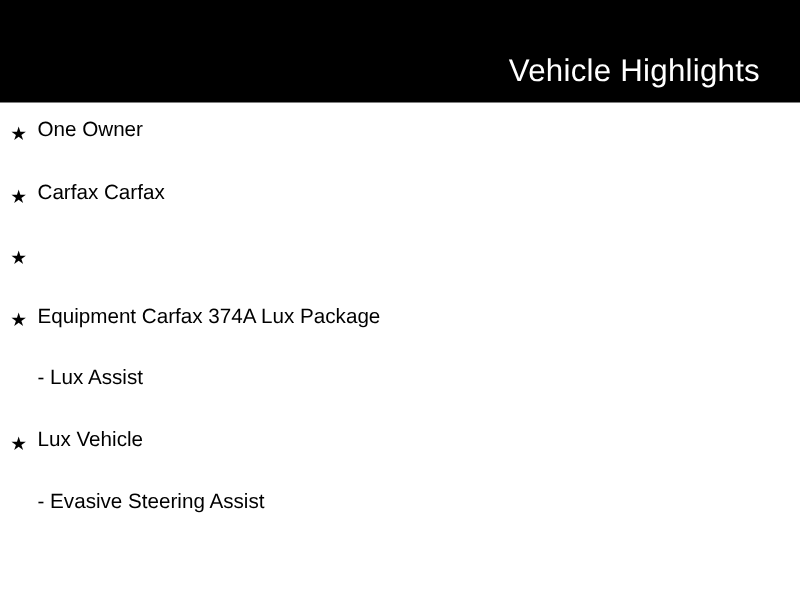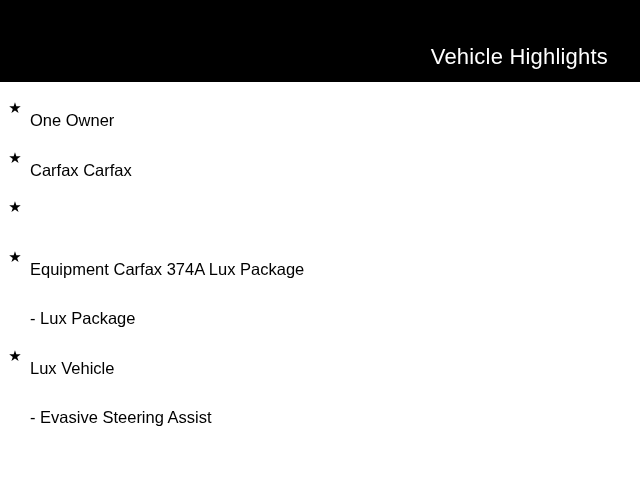--- a/index.html
+++ b/index.html
@@ -24,21 +24,21 @@
     width: 640px;
     height: 82px;
     background: #000000;
     box-sizing: border-box;
   }
   .header-title {
     position: absolute;
     right: 32px;
     bottom: 14px;
     color: #ffffff;
-    font-size: 22px;
+    font-size: 25px;
     line-height: 22px;
     letter-spacing: 0.2px;
     white-space: nowrap;
   }
   .content {
     padding: 0;
     margin: 0;
     list-style: none;
   }
   .item {
@@ -53,21 +53,21 @@
     text-align: center;
     color: #000000;
     font-size: 15px;
     line-height: 24px;
     padding-top: 14px;
   }
   .item .label {
     color: #000000;
     font-size: 16.5px;
     line-height: 24px;
-    padding-top: 26px;
+    padding-top: 10px;
     white-space: nowrap;
   }
   .item.sub .bullet {
     visibility: hidden;
   }
   .item.sub .label {
     padding-left: 0px;
   }
 </style>
 </head>
@@ -95,21 +95,21 @@
       <span class="bullet">★</span>
     </li>
 
     <li class="item">
       <span class="bullet">★</span>
       <span class="label">Equipment Carfax 374A Lux Package</span>
     </li>
 
     <li class="item sub">
       <span class="bullet">★</span>
-      <span class="label">- Lux Package</span>
+      <span class="label">- Lux Assist</span>
     </li>
 
     <li class="item">
       <span class="bullet">★</span>
       <span class="label">Lux Vehicle</span>
     </li>
 
 
     <li class="item sub">
       <span class="bullet">★</span>

